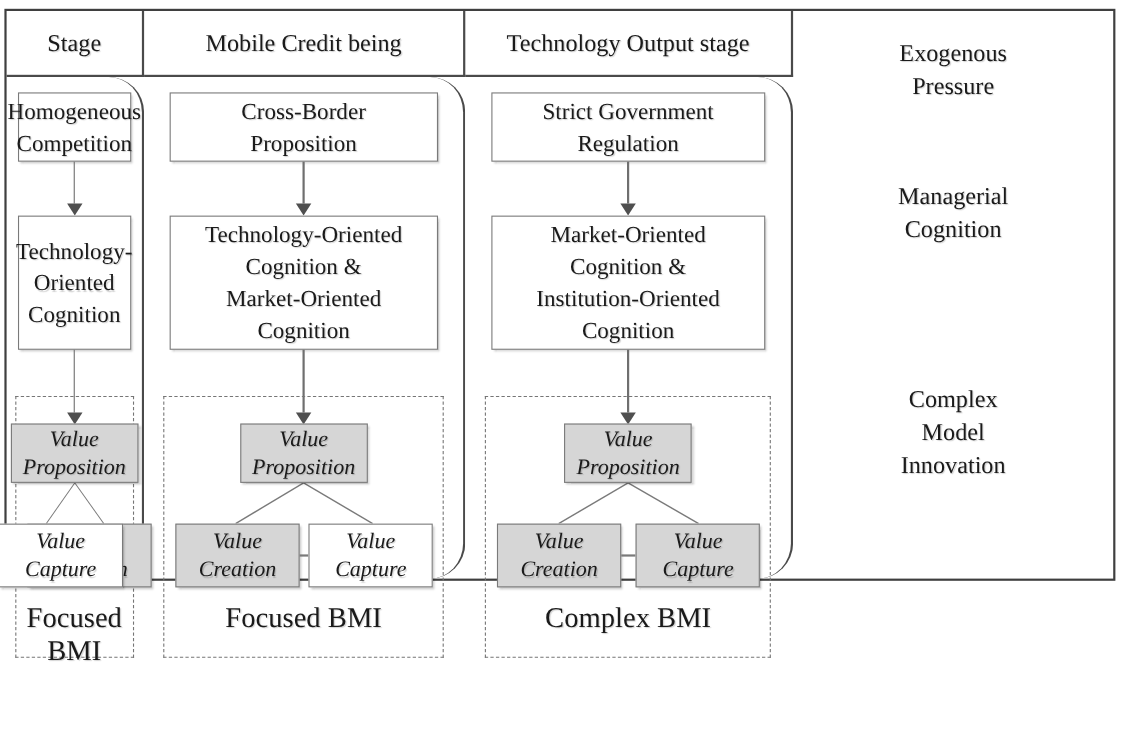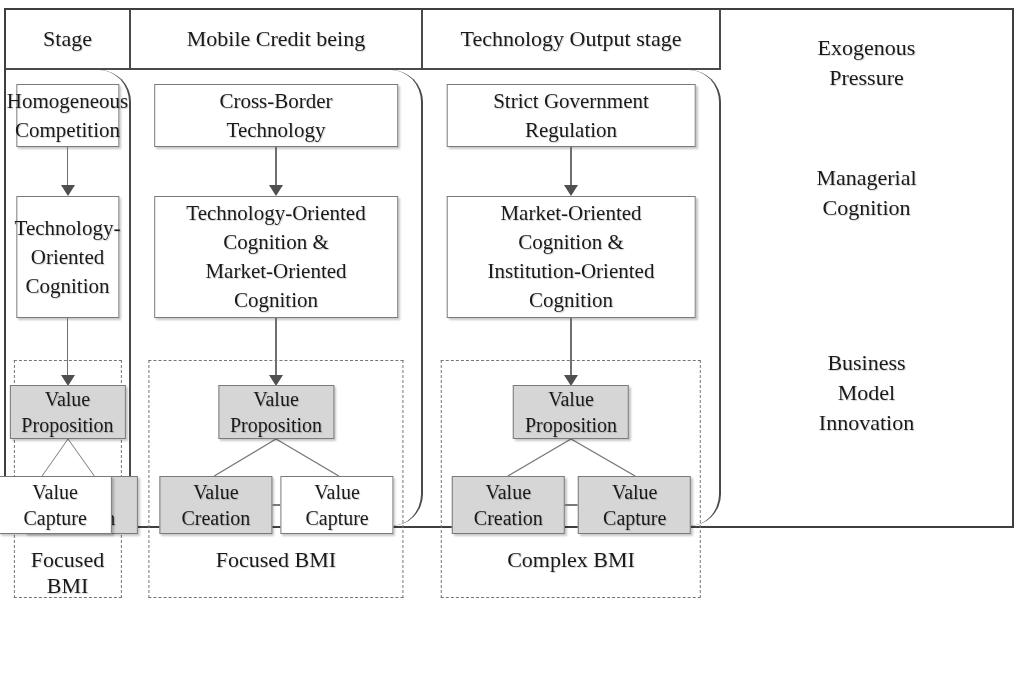--- a/index.html
+++ b/index.html
@@ -86,36 +86,37 @@
     z-index: 2;
   }
   .bmi-box {
     position: absolute;
     background: #ffffff;
     border: 1.5px solid #7a7a7a;
     box-shadow: 2px 2px 2px rgba(0,0,0,0.22);
     display: flex; align-items: center; justify-content: center;
     text-align: center; white-space: pre-line;
     text-shadow: 1px 1px 1px rgba(0,0,0,0.18);
+    font-style: italic;
   }
   .bmi-box.redesigned { background: #d6d6d6; }
   .vc-box { top: 115px; left: 10px;  width: 113px; height: 58px; font-size: 20px; line-height: 26px; }
   .cap-box{ top: 115px; right: 9px;  width: 113px; height: 58px; font-size: 20px; line-height: 26px; }
   .tri-connector {
     position: absolute; top: 78px; left: 0;
     width: 100%; height: 37px; z-index: 1;
   }
   .tri-connector line { stroke: #7a7a7a; stroke-width: 1.3; }
   .h-connector {
     position: absolute; top: 143px; left: 123px; right: 122px;
     height: 1.5px; background: #7a7a7a;
   }
   .bmi-label {
     position: absolute; top: 186px; left: 0; width: 100%;
-    text-align: center; font-size: 22px;
+    text-align: center; font-size: 26px;
     text-shadow: 1px 1px 1px rgba(0,0,0,0.18);
   }
 
   
   .legend {
     position: absolute; left: 368px; top: 641px;
     display: flex; align-items: center;
   }
   .legend-swatch {
     width: 96px; height: 39px;
@@ -144,21 +145,21 @@
     </div>
     <div class="cell head-cell">
       <span>Technology Output stage</span>
     </div>
 
     <div class="cell body-cell">
       <div class="row-label row-label-pressure">Exogenous
 Pressure</div>
       <div class="row-label row-label-cognition">Managerial
 Cognition</div>
-      <div class="row-label row-label-bmi">Business
+      <div class="row-label row-label-bmi">Complex
 Model
 Innovation</div>
     </div>
 
     <div class="cell body-cell">
       <div class="node-box pressure-box">Homogeneous
 Competition</div>
       <div class="down-arrow arrow-pressure">
         <div class="arrow-line"></div>
         <div class="arrow-head"></div>
@@ -180,21 +181,21 @@
 Creation</div>
         <div class="h-connector"></div>
         <div class="bmi-box cap-box">Value
 Capture</div>
         <div class="bmi-label">Focused BMI</div>
       </div>
     </div>
 
     <div class="cell body-cell">
       <div class="node-box pressure-box">Cross-Border
-Technology</div>
+Proposition</div>
       <div class="down-arrow arrow-pressure">
         <div class="arrow-line"></div>
         <div class="arrow-head"></div>
       </div>
       <div class="node-box cognition-box">Technology-Oriented
 Cognition &amp;
 Market-Oriented
 Cognition</div>
       <div class="down-arrow arrow-cognition">
         <div class="arrow-line"></div>

